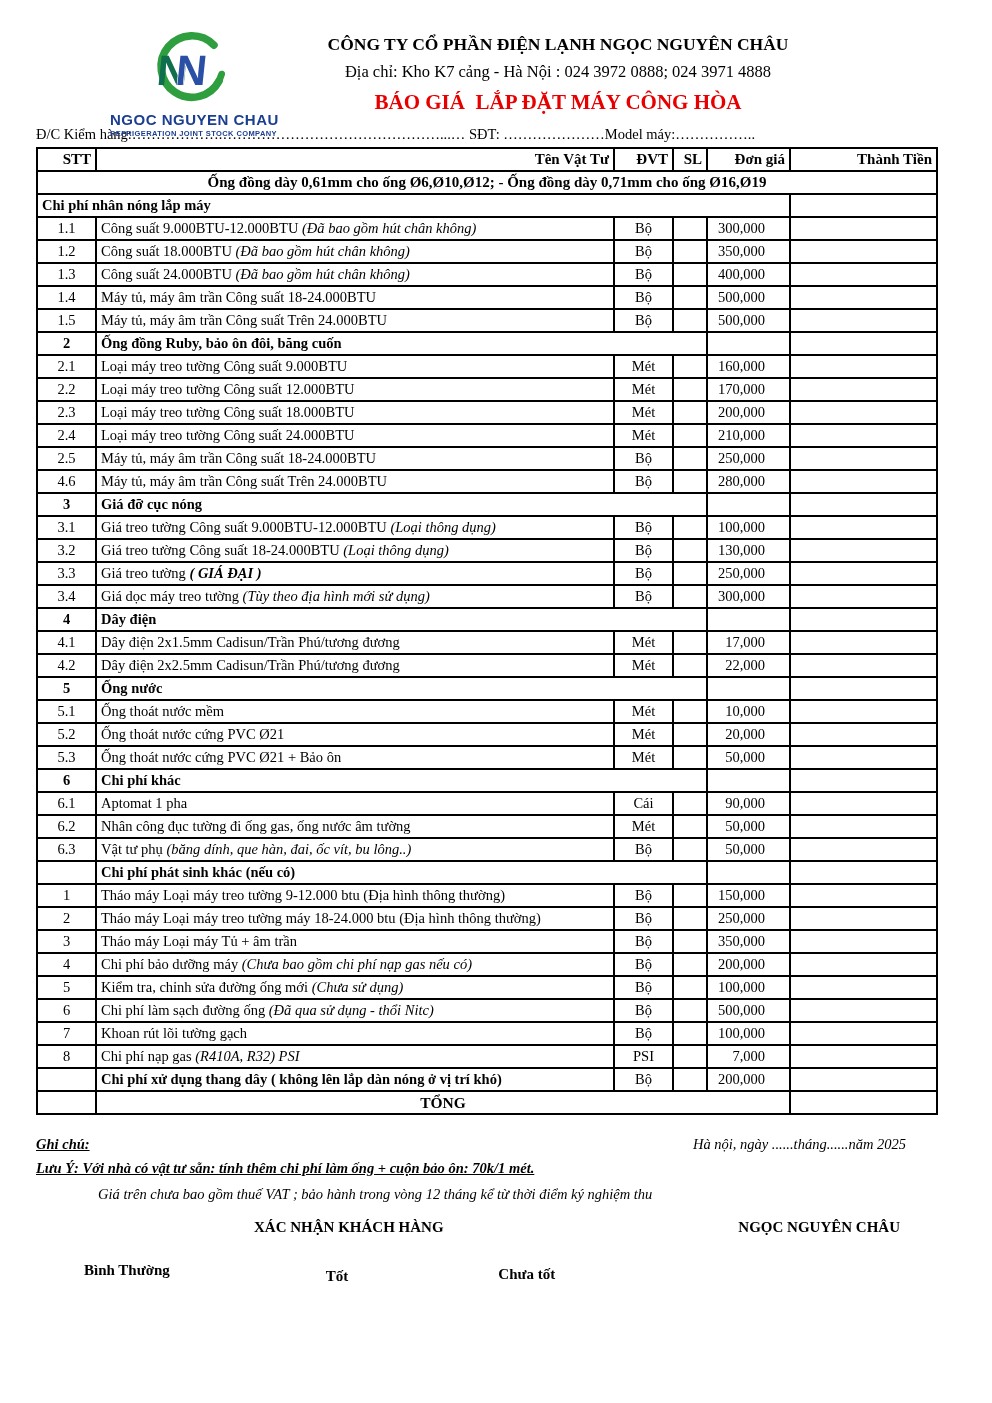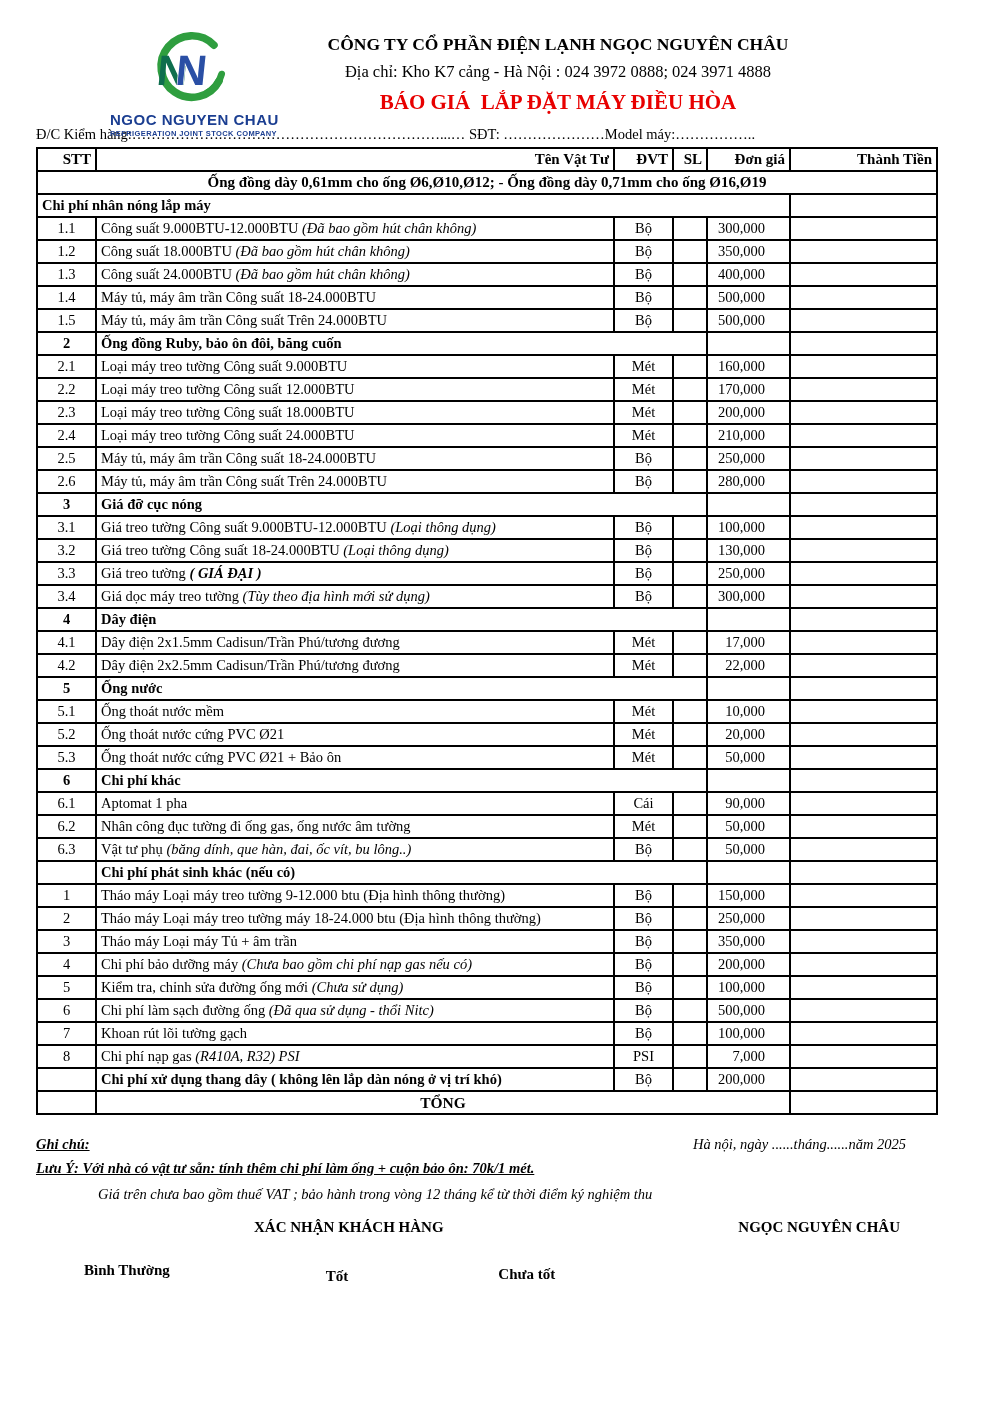--- a/index.html
+++ b/index.html
@@ -61,21 +61,21 @@
       <text x="17" y="67" font-family="Liberation Sans, sans-serif" font-weight="bold" font-size="50" fill="#0e6e4e" transform="skewX(-6)">N</text>
       <text x="39" y="67" font-family="Liberation Sans, sans-serif" font-weight="bold" font-size="50" fill="#2a4fa5" stroke="#ffffff" stroke-width="1.5" paint-order="stroke" transform="skewX(-6)">N</text>
     </svg>
     <div class="logo-wordmark" style="color:#1b3e91">NGOC NGUYEN CHAU</div>
     <div class="logo-subtitle" style="color:#1b3e91">REFRIGERATION JOINT STOCK COMPANY</div>
   </div>
 
   <div class="head-text">
     <div class="company">CÔNG TY CỔ PHẦN ĐIỆN LẠNH NGỌC NGUYÊN CHÂU</div>
     <div class="addr">Địa chỉ: Kho K7 cảng - Hà Nội : 024 3972 0888; 024 3971 4888</div>
-    <div class="doc-title" style="color:#e80000">BÁO GIÁ  LẮP ĐẶT MÁY ĐIỀU HÒA</div>
+    <div class="doc-title" style="color:#e80000">BÁO GIÁ  LẮP ĐẶT MÁY CÔNG HÒA</div>
   </div>
 
   <div class="cust-line"><span>Đ/C Kiểm hàng:</span><span>……………….………………………………………...…</span><span> SĐT: </span><span>…………………</span><span>Model máy:</span><span>……………..</span></div>
 </div>
 
 <table>
   <colgroup>
     <col style="width:59px">
       <col style="width:518px">
       <col style="width:59px">
@@ -181,21 +181,21 @@
       </tr>
       <tr>
         <td class="stt">2.5</td>
         <td><span>Máy tủ, máy âm trần Công suất 18-24.000BTU</span></td>
         <td class="unit">Bộ</td>
         <td class="qty"></td>
         <td class="price">250,000</td>
         <td class="amount"></td>
       </tr>
       <tr>
-        <td class="stt">2.6</td>
+        <td class="stt">4.6</td>
         <td><span>Máy tủ, máy âm trần Công suất Trên 24.000BTU</span></td>
         <td class="unit">Bộ</td>
         <td class="qty"></td>
         <td class="price">280,000</td>
         <td class="amount"></td>
       </tr>
       <tr>
         <td class="stt sec-name">3</td>
         <td class="sec-name" colspan="3">Giá đỡ cục nóng</td>
         <td></td>

